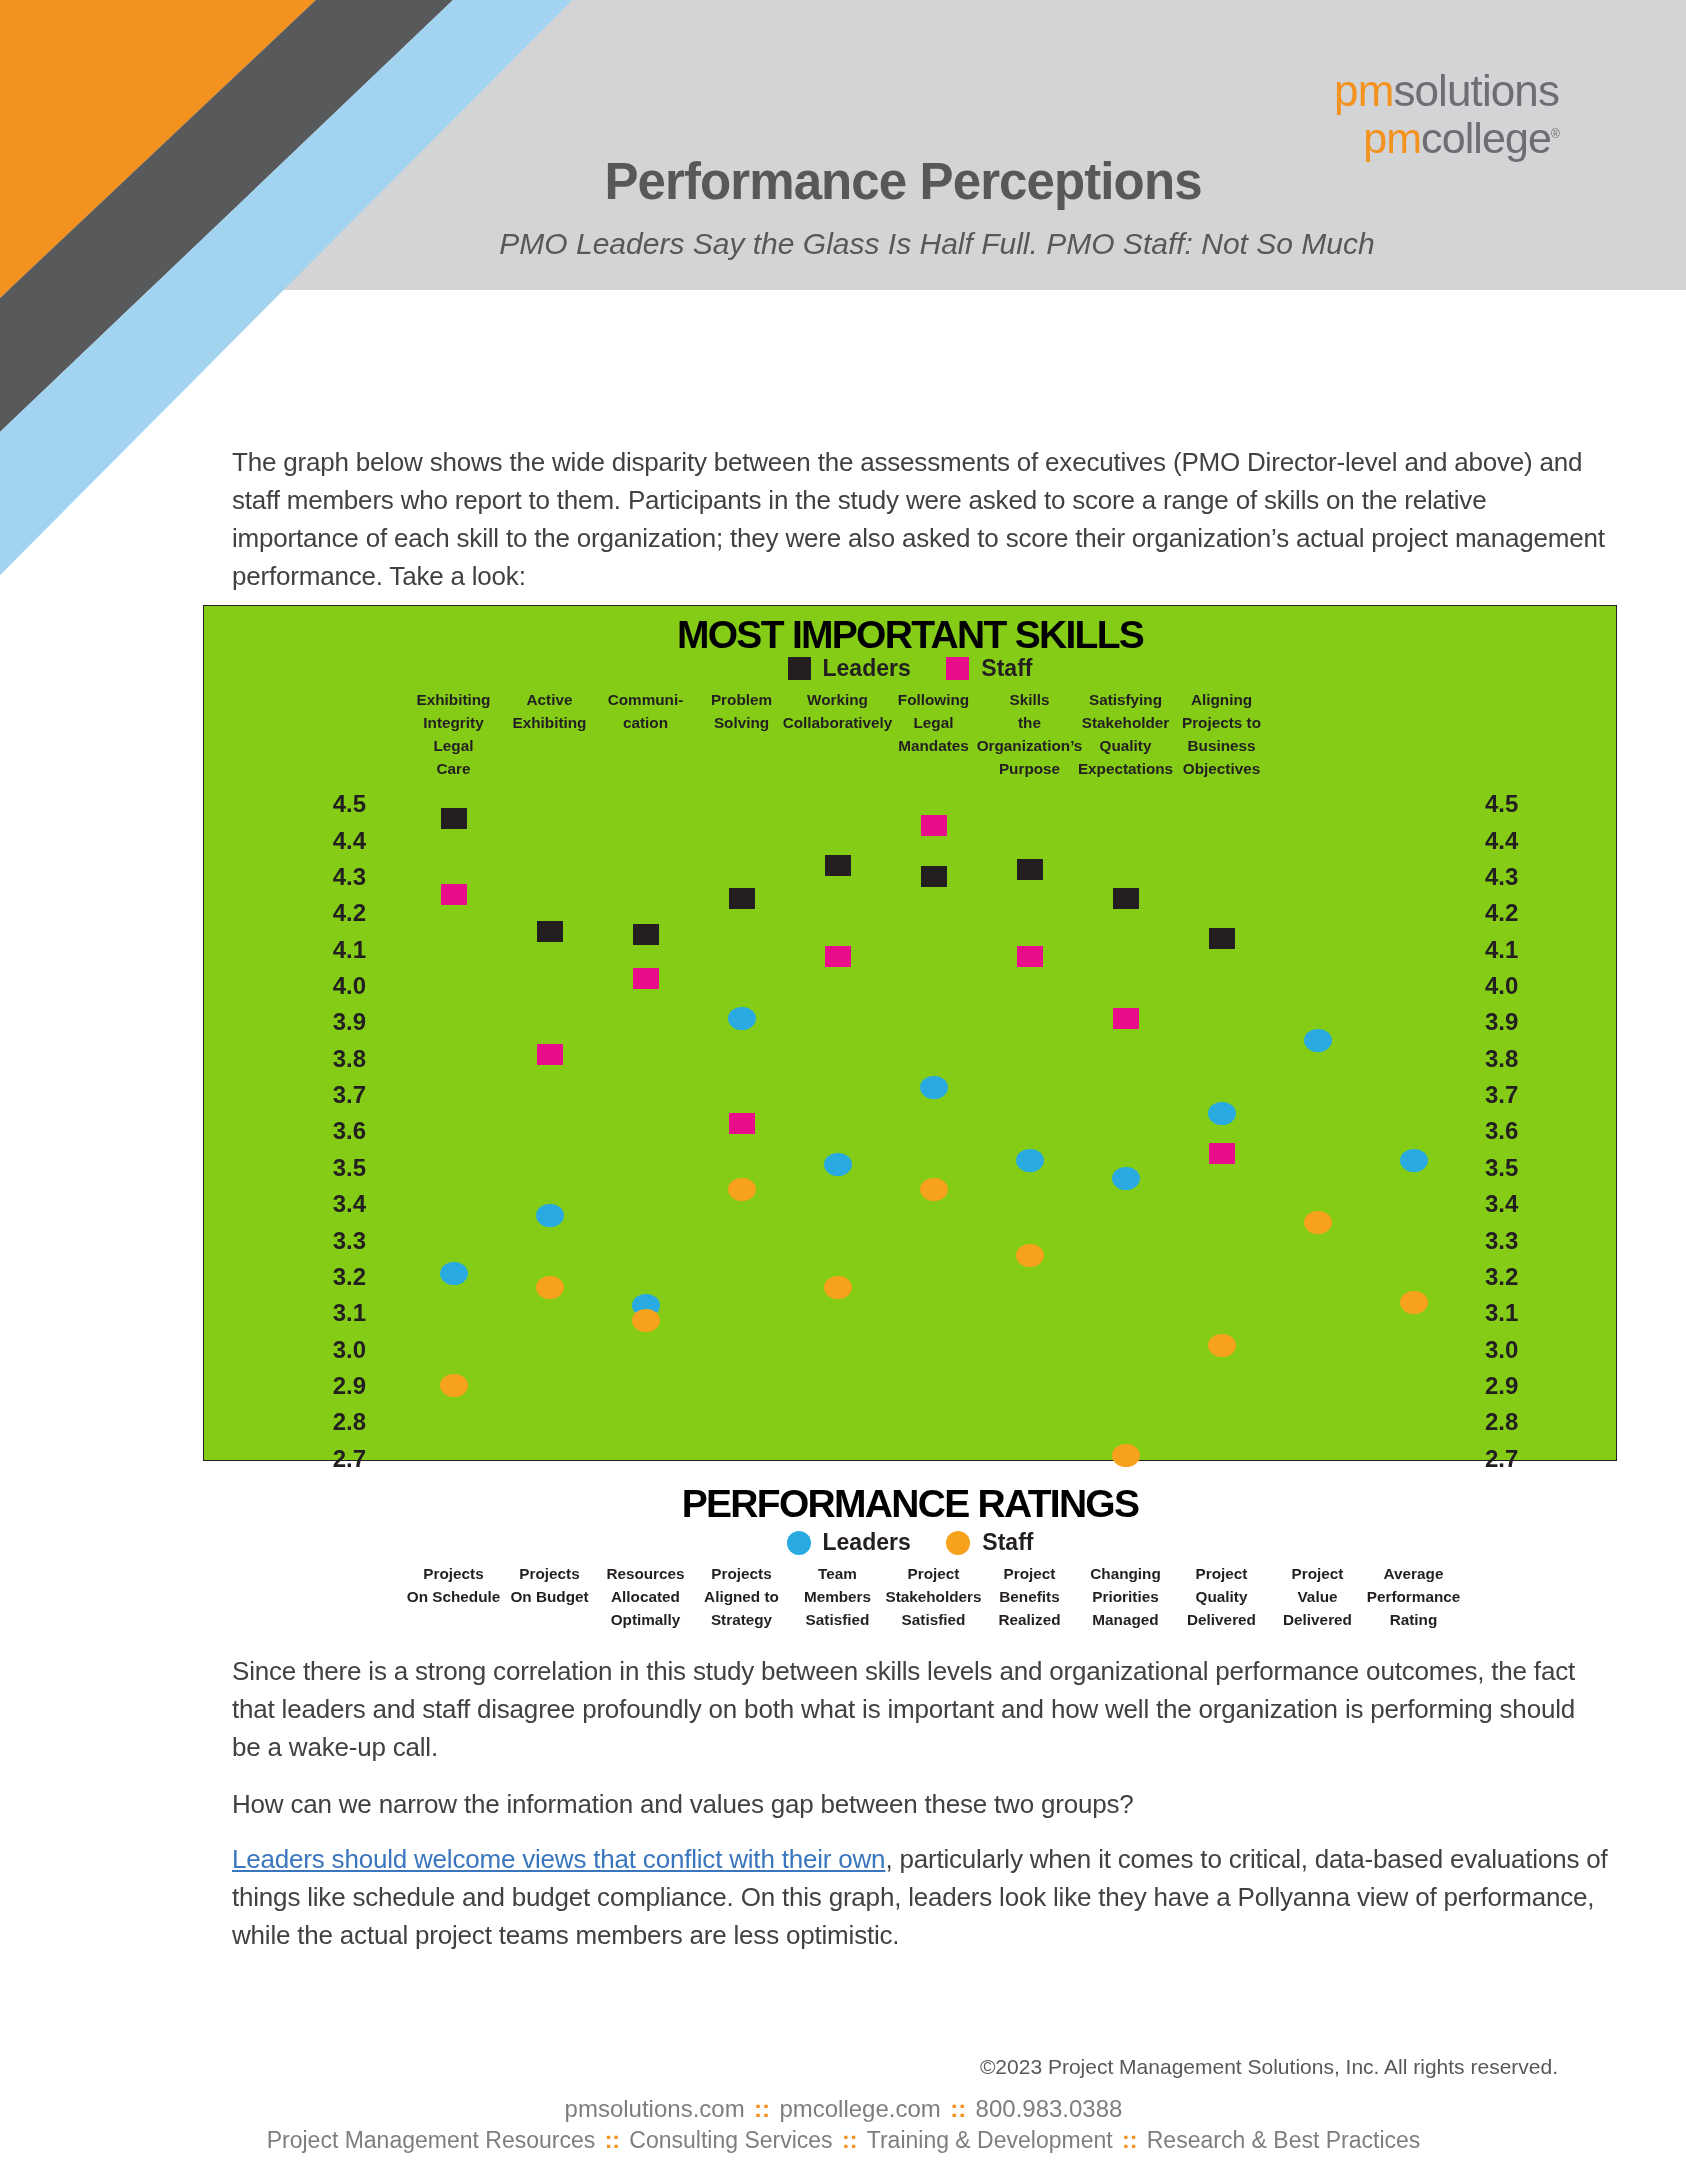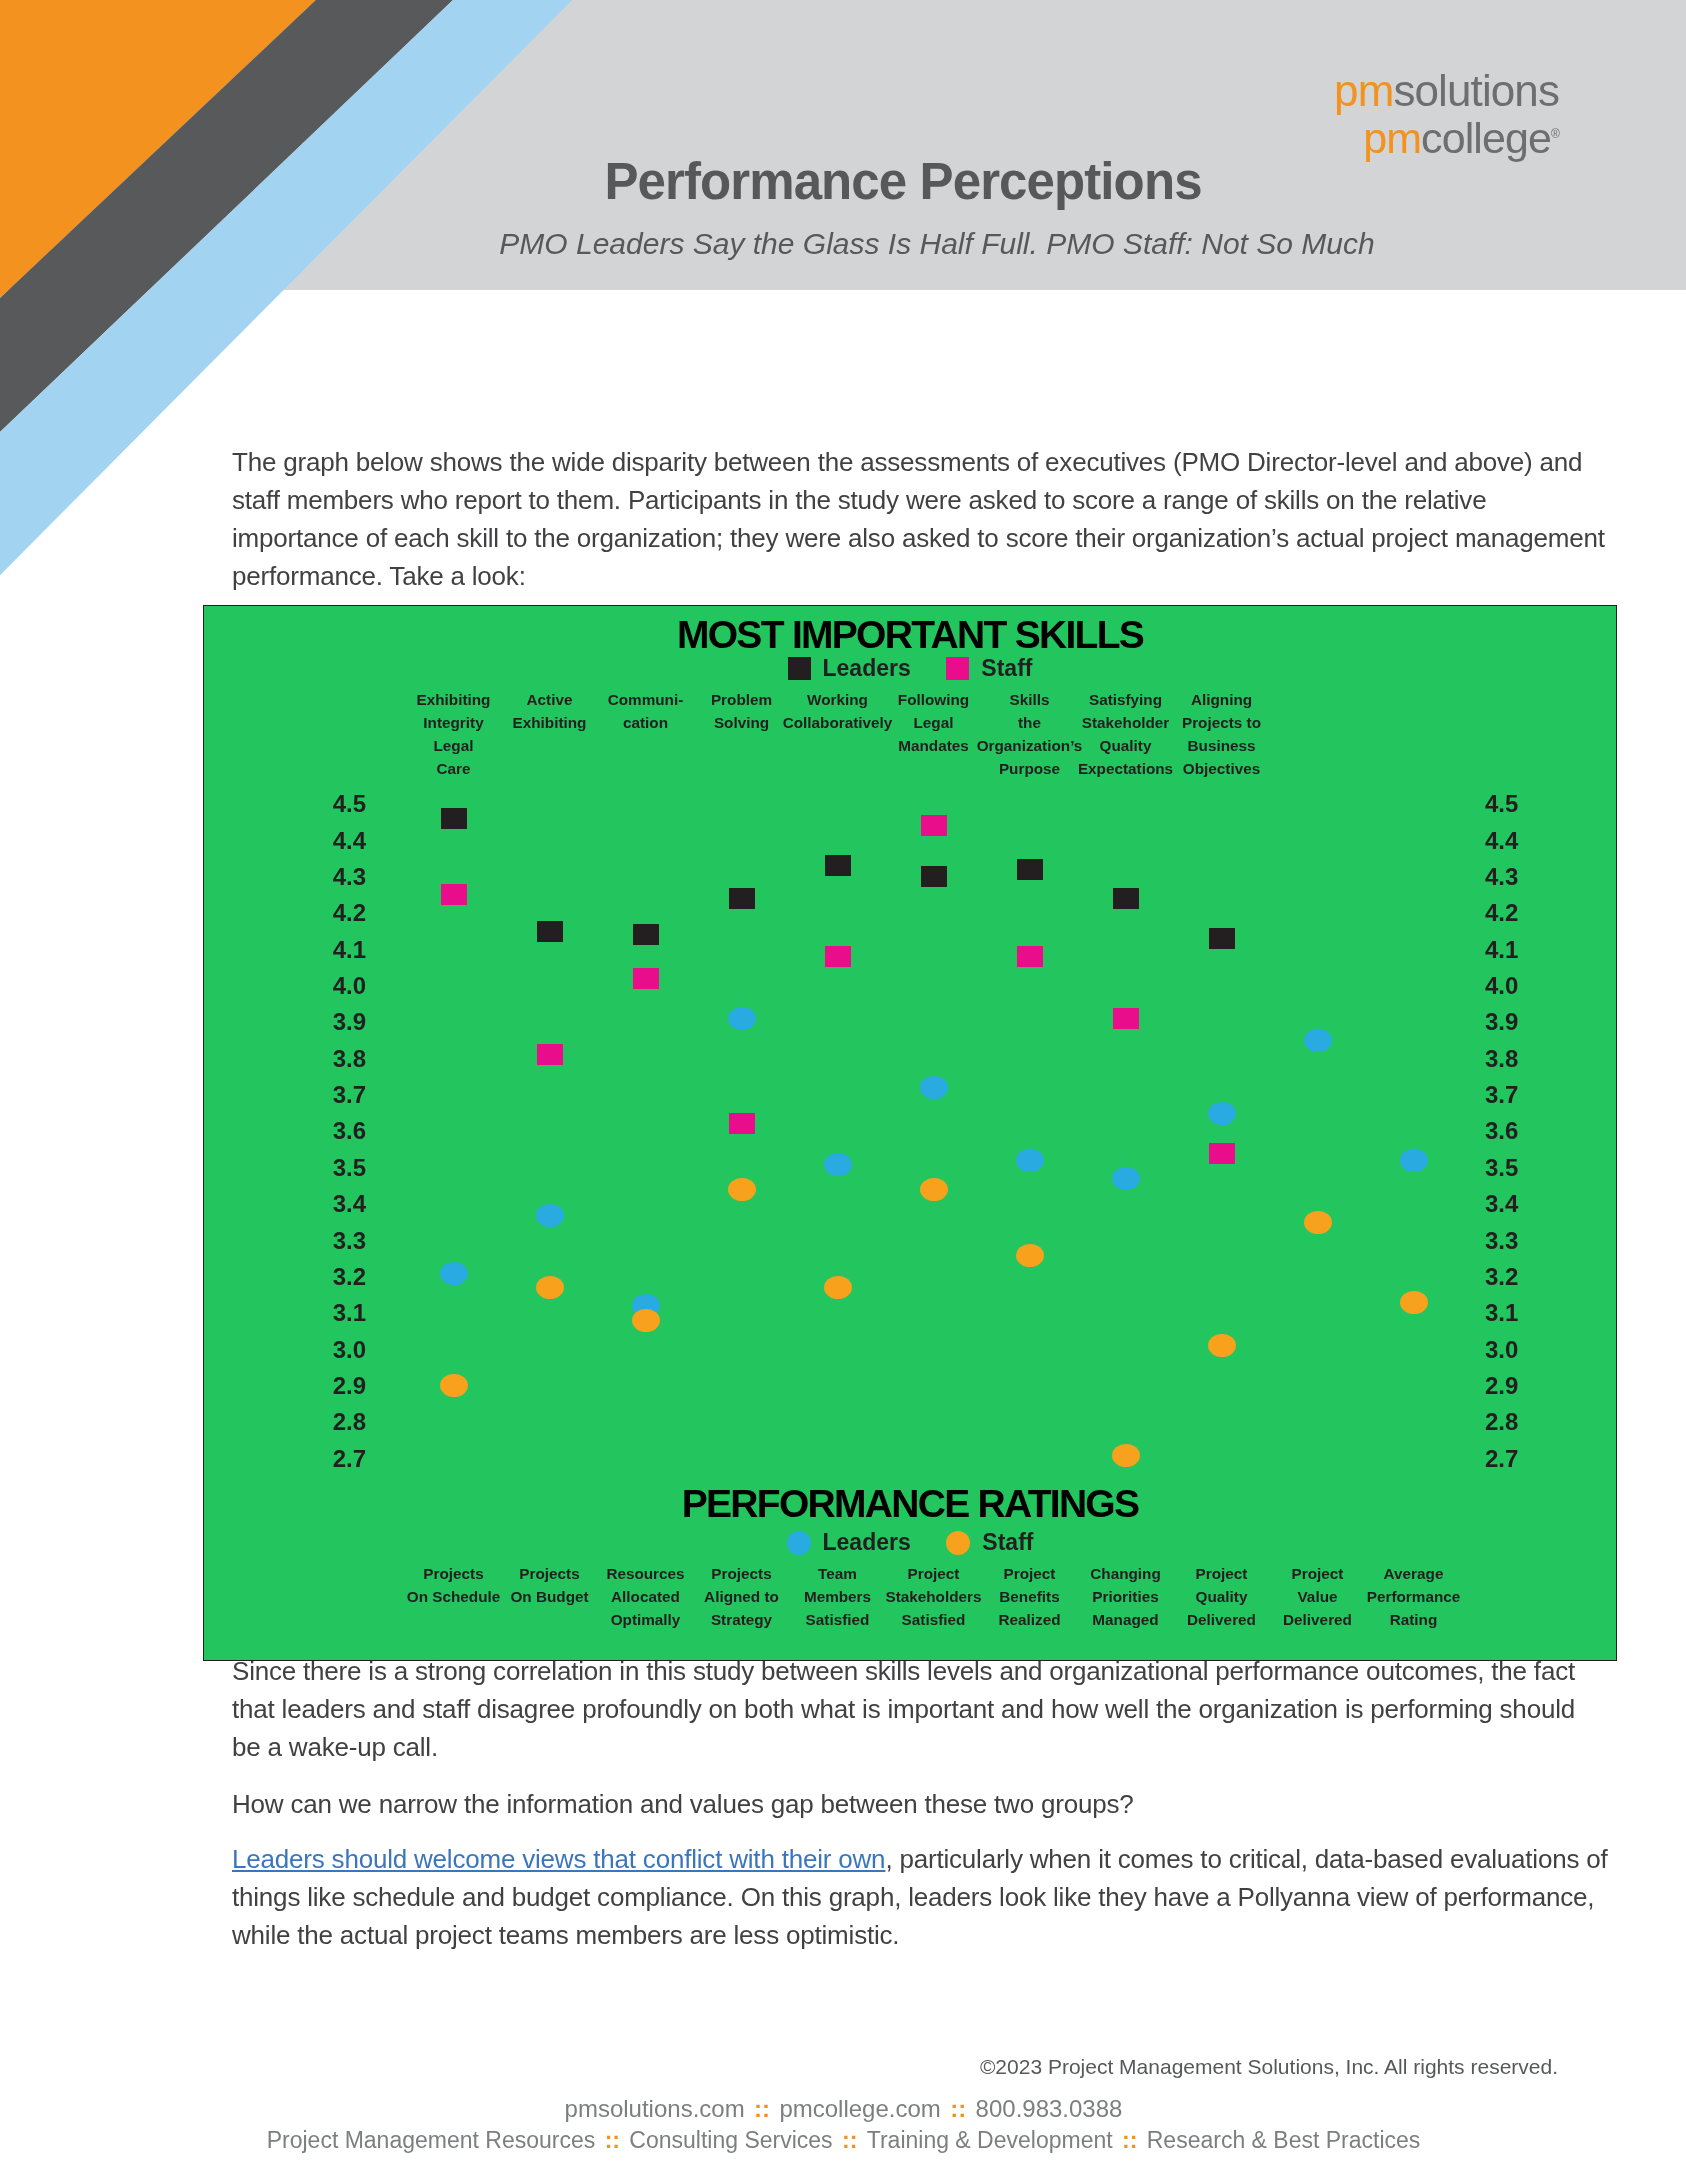--- a/index.html
+++ b/index.html
@@ -25,22 +25,22 @@
   .doc-subtitle { position:absolute; left:187px; right:0; top:227px; text-align:center;
                font-size:30px; font-style:italic; color:#57585a; }
 
   
   .para { position:absolute; left:232px; width:1378px; font-size:26px; line-height:38px;
           color:#414042; letter-spacing:-0.2px; }
   .para i { font-style:italic; }
   .para a { color:#3a76bd; text-decoration:underline; cursor:pointer; }
 
   
-  .chart-box { position:absolute; left:203px; top:605px; width:1414px; height:1056px;
-               background:#22c55e; border:1.7px solid #231f20; }
+  .chart-box { position:absolute; left:203px; top:605px; width:1414px; height:856px;
+               background:#84cc16; border:1.7px solid #231f20; }
   .chart-title { position:absolute; left:0; width:100%; text-align:center; font-size:39px;
                font-weight:700; letter-spacing:-1.7px; color:#000; }
   .legend-row { position:absolute; left:0; width:100%; display:flex; justify-content:center;
                align-items:center; gap:13.6px; }
   .legend-item { display:flex; align-items:center; gap:12px; }
   .legend-item + .legend-item { margin-left:22px; }
   .legend-label { font-size:23px; font-weight:700; color:#231f20; }
   .swatch-square { width:23px; height:23px; }
   .swatch-circle { width:24px; height:24px; border-radius:50%; }
 

